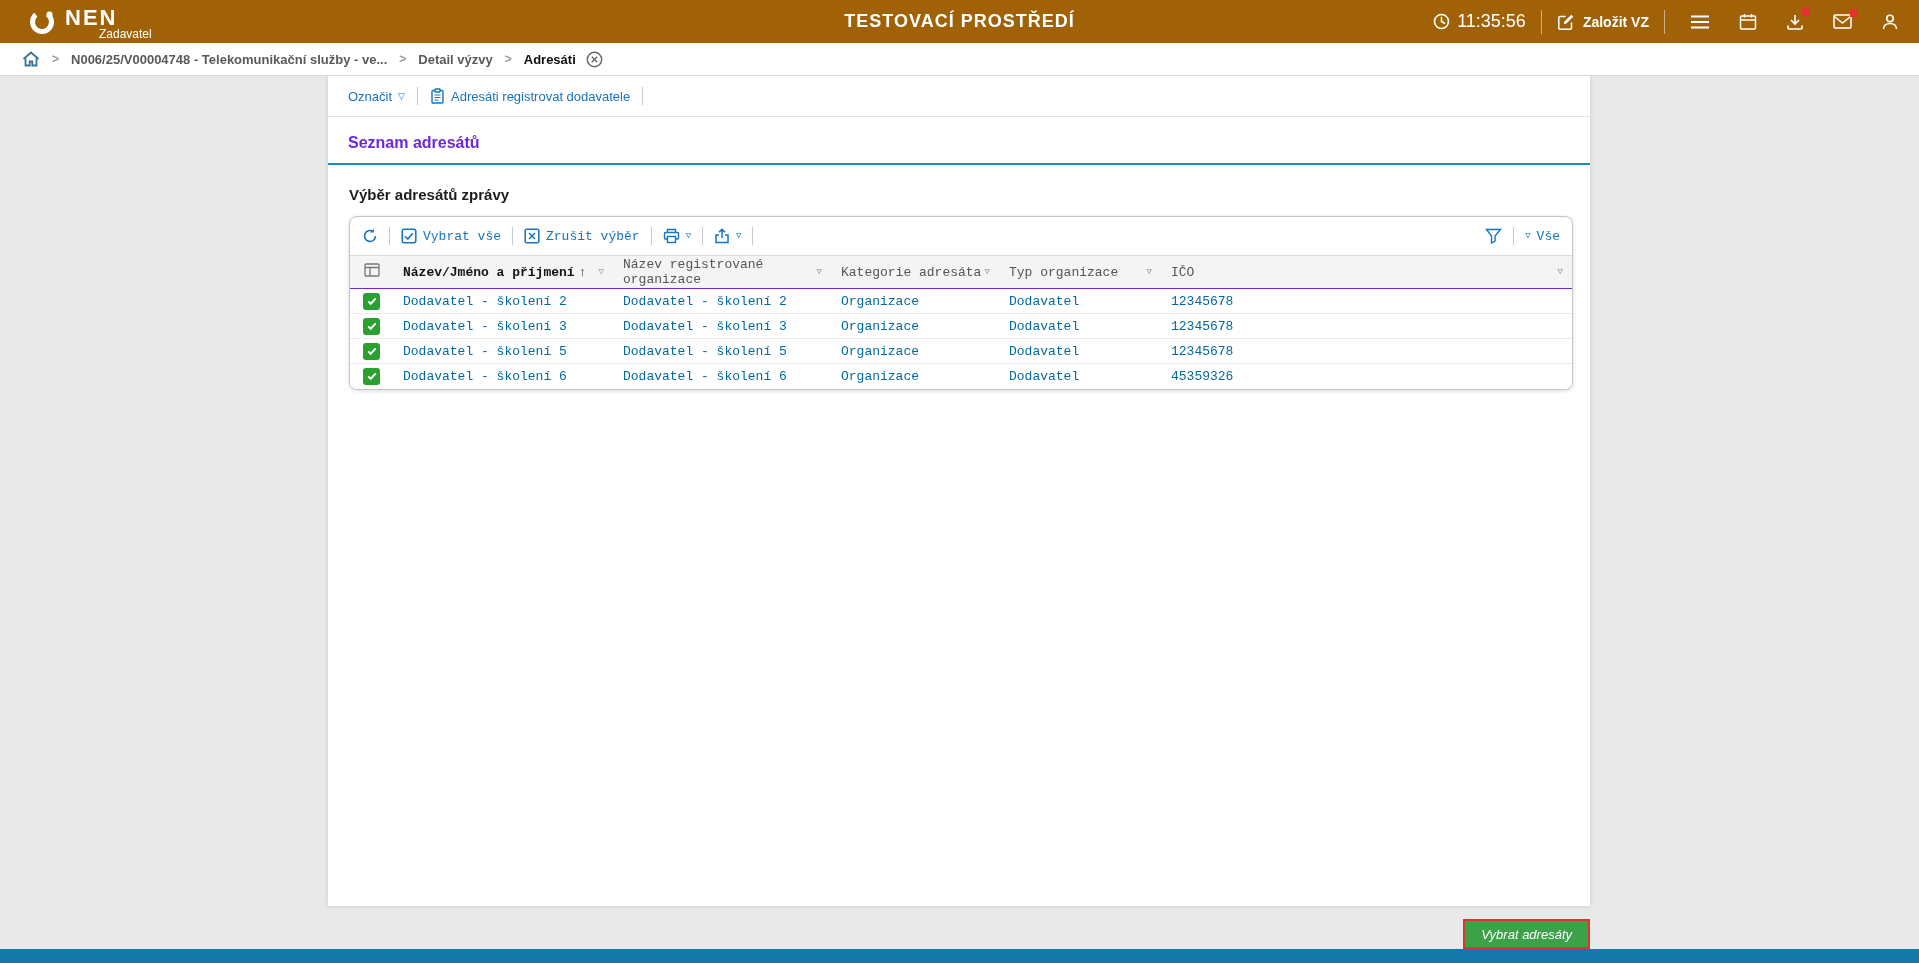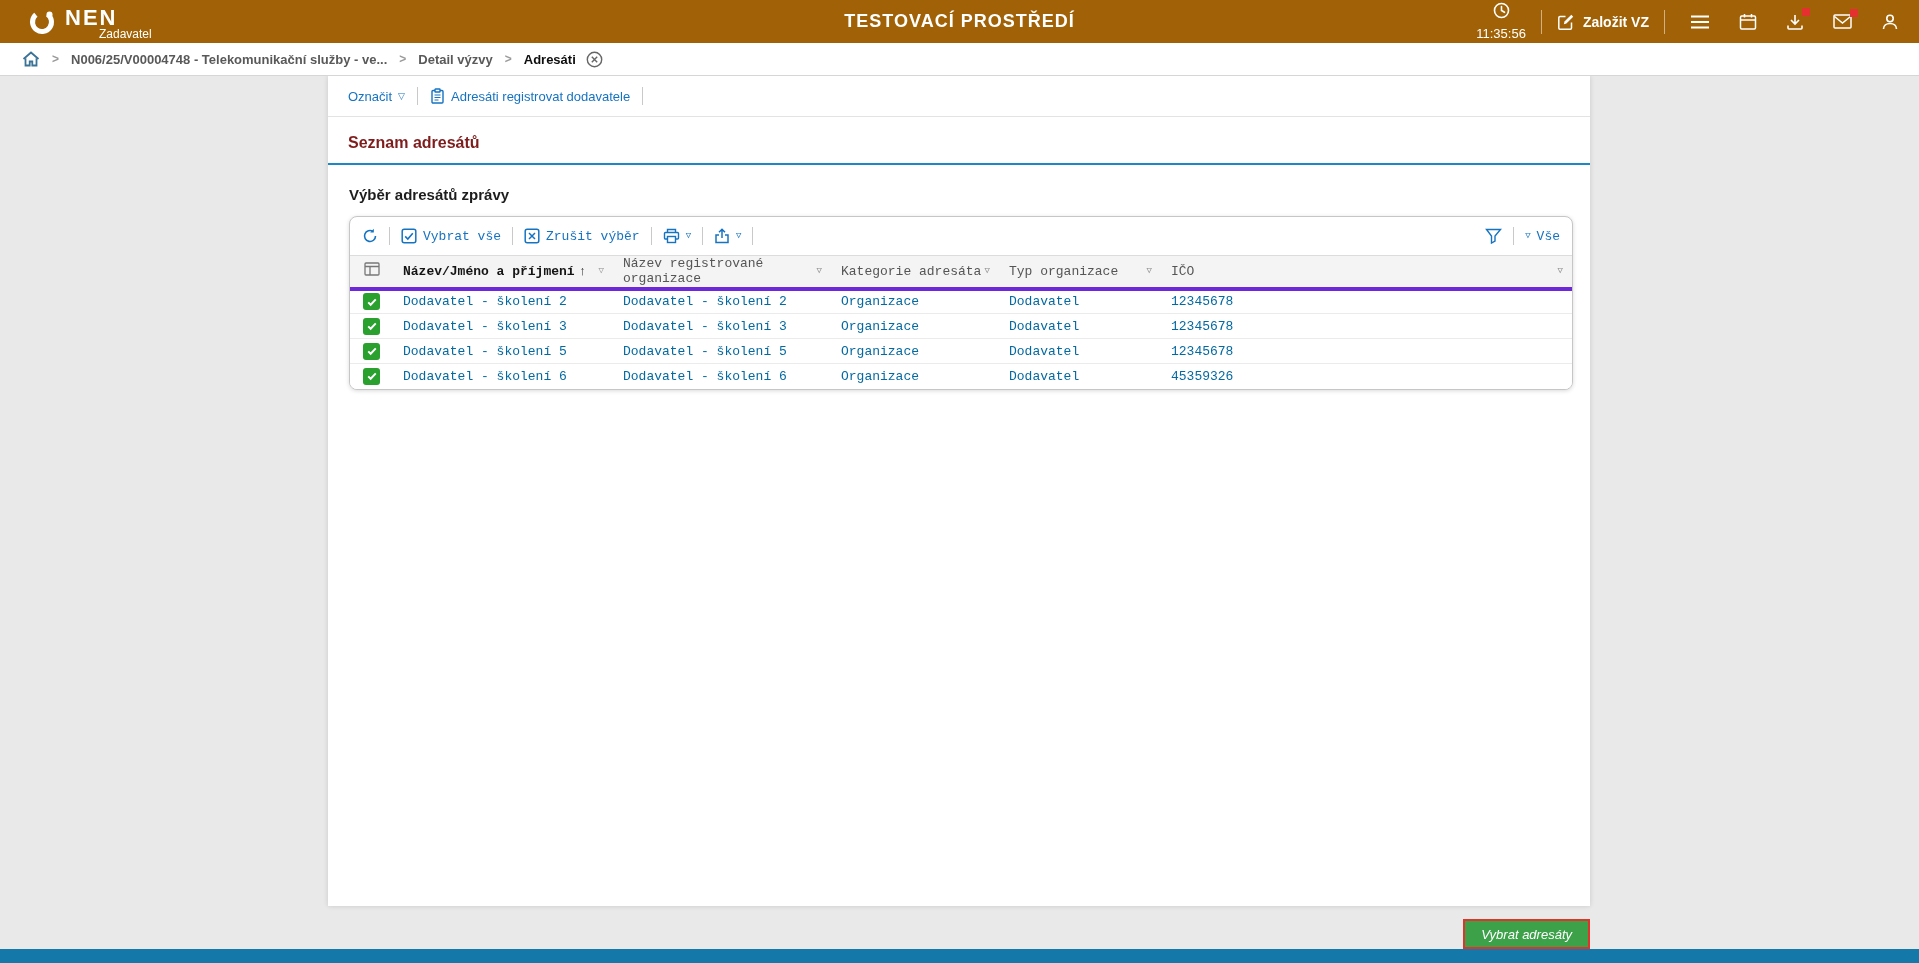--- a/index.html
+++ b/index.html
@@ -8,21 +8,21 @@
 
   
   .topbar{position:absolute;top:0;left:0;right:0;height:43px;background:#a16207;color:#fff;z-index:5;}
   .logo-area{position:absolute;left:28px;top:0;height:43px;display:flex;align-items:center;gap:9px;z-index:2;}
   .brand-block{position:relative;width:120px;height:43px;}
   .brand{position:absolute;left:0;top:5px;font-size:22px;font-weight:bold;letter-spacing:2px;}
   .brand-sub{position:absolute;left:34px;top:27px;font-size:12px;font-weight:normal;}
   .env-title{position:absolute;left:0;right:0;top:0;height:43px;display:flex;align-items:center;justify-content:center;
              font-size:18px;font-weight:bold;letter-spacing:1px;z-index:1;}
   .top-actions{position:absolute;right:16px;top:0;height:43px;display:flex;align-items:center;gap:15px;z-index:2;}
-  .time-group{display:flex;align-items:center;gap:7px;font-size:13px;flex-direction:column;}
+  .time-group{display:flex;align-items:center;gap:7px;font-size:18px;}
   .create-vz{display:flex;align-items:center;gap:8px;font-size:14px;font-weight:bold;cursor:pointer;background:none;border:none;color:#fff;font-family:inherit;}
   .vsep{width:1px;height:24px;background:rgba(255,255,255,.5);}
   .icon-group{display:flex;align-items:center;gap:29px;margin-left:10px;margin-right:4px;}
   .icon-btn{background:none;border:none;cursor:pointer;display:flex;align-items:center;padding:0;position:relative;}
   .badge{position:absolute;top:-5px;right:-6px;width:8px;height:8px;background:#e53030;}
 
   
   .breadcrumb{position:absolute;top:43px;left:0;right:0;height:33px;background:#fff;border-bottom:1px solid #d6d6d6;
               display:flex;align-items:center;gap:12px;padding-left:22px;font-size:13px;z-index:4;}
   .bc-home{display:flex;align-items:center;cursor:pointer;background:none;border:none;padding:0;}
@@ -35,31 +35,31 @@
   .content{position:absolute;top:76px;left:0;right:0;bottom:14px;background:#e9e9e9;}
   .panel{position:absolute;left:328px;top:0;width:1262px;height:830px;background:#fff;box-shadow:0 0 5px rgba(0,0,0,.14);}
 
   .panel-toolbar{height:41px;display:flex;align-items:center;gap:12px;padding:0 20px;border-bottom:1px solid #e3e3e3;}
   .link{color:#1673c1;font-size:13px;display:flex;align-items:center;gap:6px;cursor:pointer;background:none;border:none;font-family:inherit;padding:0;text-align:center;}
   .caret{font-size:9px;line-height:1;}
   .caret.blue{color:#1673c1;}
   .caret.gray{color:#8a8a8a;}
   .tsep{width:1px;height:18px;background:#c9c9c9;}
 
-  .section-title{margin-top:17px;padding:0 20px;font-size:16px;font-weight:bold;color:#7f1d1d;}
+  .section-title{margin-top:17px;padding:0 20px;font-size:16px;font-weight:bold;color:#6d28d9;}
   .blue-line{height:2px;background:#1e88c7;margin-top:11px;}
   .subsection-title{margin-top:21px;padding:0 21px;font-size:15px;font-weight:bold;color:#1d1d1d;}
 
   .grid-box{margin:13px 17px 0 21px;border:1px solid #c6c6c6;border-radius:8px;overflow:hidden;background:#fff;
             box-shadow:0 1px 4px rgba(0,0,0,.15);font-family:Liberation Mono, monospace;}
   .grid-toolbar{height:38px;display:flex;align-items:center;gap:11px;padding:0 12px;}
   .grid-toolbar .right{margin-left:auto;display:flex;align-items:center;gap:11px;}
 
   table{width:100%;border-collapse:collapse;font-size:13px;table-layout:fixed;}
-  thead th{background:#f4f4f4;height:33px;border-top:1px solid #dcdcdc;border-bottom:4px solid #6d28d9;
+  thead th{background:#f4f4f4;height:33px;border-top:1px solid #dcdcdc;border-bottom:1px solid #6d28d9;
            text-align:left;font-weight:normal;color:#555;padding:0 10px;position:relative;cursor:pointer;}
   thead th.c-sel{text-align:center;padding:0;}
   thead th.bold-col{font-weight:bold;color:#141414;}
   th .th-caret{position:absolute;right:9px;top:50%;transform:translateY(-50%);}
   .sort-arrow{font-size:13px;color:#333;margin-left:4px;font-weight:bold;}
   tbody td{height:25px;border-bottom:1px solid #ebebeb;padding:0 10px;color:#0369a1;background:#fff;}
   tbody tr:last-child td{border-bottom:none;}
   td.c-sel{text-align:center;padding:0;}
   .green-check{width:17px;height:17px;background:#2aa12e;border:none;border-radius:3px;display:inline-flex;
                align-items:center;justify-content:center;vertical-align:middle;cursor:pointer;}

